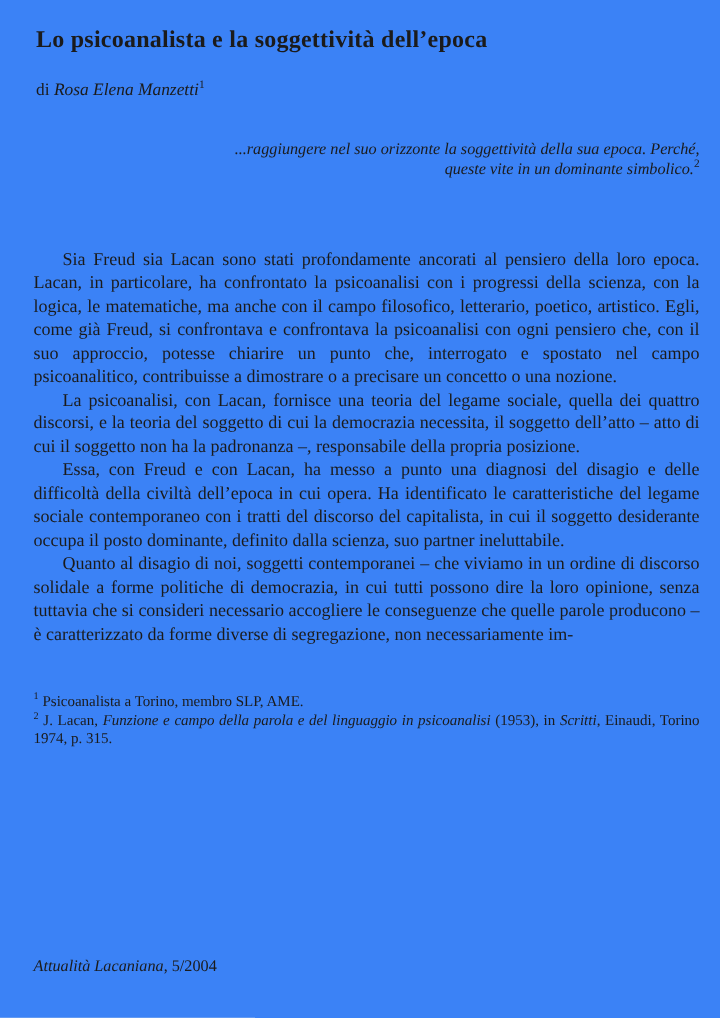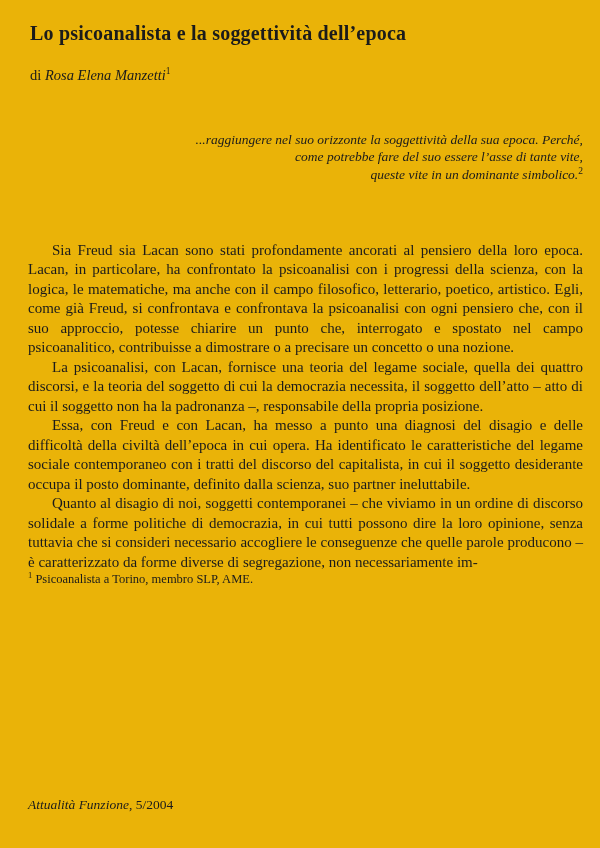--- a/index.html
+++ b/index.html
@@ -5,21 +5,21 @@
   html, body { margin: 0; padding: 0; }
   body {
     background: #e8e8e8;
     font-family: "Liberation Serif", "DejaVu Serif", serif;
   }
   .page {
     position: relative;
     width: 600px;
     height: 848px;
     margin: 0 auto;
-    background: #eab308;
+    background: #3b82f6;
     color: #1b1b1b;
     overflow: hidden;
   }
   .content {
     padding: 0 17px 0 28px;
   }
   .title {
     margin: 22px 0 0 2px;
     font-size: 20px;
     font-weight: bold;
@@ -30,39 +30,40 @@
     margin: 23px 0 0 2px;
     font-size: 14.5px;
   }
   .byline .author { font-style: italic; }
   sup.fnref {
     font-size: 9.5px;
     vertical-align: super;
     line-height: 0;
   }
   .epigraph {
-    margin-top: 47px;
+    margin-top: 31px;
     font-style: italic;
     font-size: 13.5px;
     line-height: 17.3px;
     text-align: right;
   }
   .epigraph .eline { display: block; }
   .epigraph sup.fnref { font-style: normal; }
   .body-text {
     margin-top: 58px;
     font-size: 15px;
     line-height: 19.5px;
     text-align: justify;
   }
   .body-text p {
     margin: 0;
     text-indent: 24px;
   }
   .footnotes {
+    margin-top: 38px;
     font-size: 12.5px;
     line-height: 15.6px;
     text-align: justify;
   }
   .footnotes .footnote { margin: 0; }
   .footnotes sup.fnref { font-size: 8.5px; }
   .footnote .work-title, .footnote .collection-title { font-style: italic; }
   .footer-journal {
     position: absolute;
     left: 28px;
@@ -88,37 +89,39 @@
   <div class="content">
 
     <h1 class="title">Lo psicoanalista e la soggettività dell’epoca</h1>
 
     <div class="byline">
       <span>di </span><span class="author">Rosa Elena Manzetti</span><sup class="fnref">1</sup>
     </div>
 
     <div class="epigraph">
       <span class="eline">...raggiungere nel suo orizzonte la soggettività della sua epoca. Perché,</span>
-      <span class="eline">come potrebbe fare del suo essere l’asse di tante vite,</span>
       <span class="eline"><span>queste vite in un dominante simbolico.</span><sup class="fnref">2</sup></span>
     </div>
 
     <div class="body-text">
       <p>Sia Freud sia Lacan sono stati profondamente ancorati al pensiero della loro epoca. Lacan, in particolare, ha confrontato la psicoanalisi con i progressi della scienza, con la logica, le matematiche, ma anche con il campo filosofico, letterario, poetico, artistico. Egli, come già Freud, si confrontava e confrontava la psicoanalisi con ogni pensiero che, con il suo approccio, potesse chiarire un punto che, interrogato e spostato nel campo psicoanalitico, contribuisse a dimostrare o a precisare un concetto o una nozione.</p>
       <p>La psicoanalisi, con Lacan, fornisce una teoria del legame sociale, quella dei quattro discorsi, e la teoria del soggetto di cui la democrazia necessita, il soggetto dell’atto – atto di cui il soggetto non ha la padronanza –, responsabile della propria posizione.</p>
       <p>Essa, con Freud e con Lacan, ha messo a punto una diagnosi del disagio e delle difficoltà della civiltà dell’epoca in cui opera. Ha identificato le caratteristiche del legame sociale contemporaneo con i tratti del discorso del capitalista, in cui il soggetto desiderante occupa il posto dominante, definito dalla scienza, suo partner ineluttabile.</p>
       <p>Quanto al disagio di noi, soggetti contemporanei – che viviamo in un ordine di discorso solidale a forme politiche di democrazia, in cui tutti possono dire la loro opinione, senza tuttavia che si consideri necessario accogliere le conseguenze che quelle parole producono – è caratterizzato da forme diverse di segregazione, non necessariamente im-</p>
     </div>
 
     <div class="footnotes">
       <p class="footnote">
         <sup class="fnref">1</sup> <span>Psicoanalista a Torino, membro SLP, AME.</span>
       </p>
+      <p class="footnote">
+        <sup class="fnref">2</sup> <span>J. Lacan, </span><span class="work-title">Funzione e campo della parola e del linguaggio in psicoanalisi</span><span> (1953), in </span><span class="collection-title">Scritti</span><span>, Einaudi, Torino 1974, p. 315.</span>
+      </p>
     </div>
 
   </div>
 
   <div class="footer-journal">
-    <span class="journal-name">Attualità Funzione</span><span>, 5/2004</span>
+    <span class="journal-name">Attualità Lacaniana</span><span>, 5/2004</span>
   </div>
 
   <div class="footer-pagenum">37</div>
 </div>
 
 </body></html>

